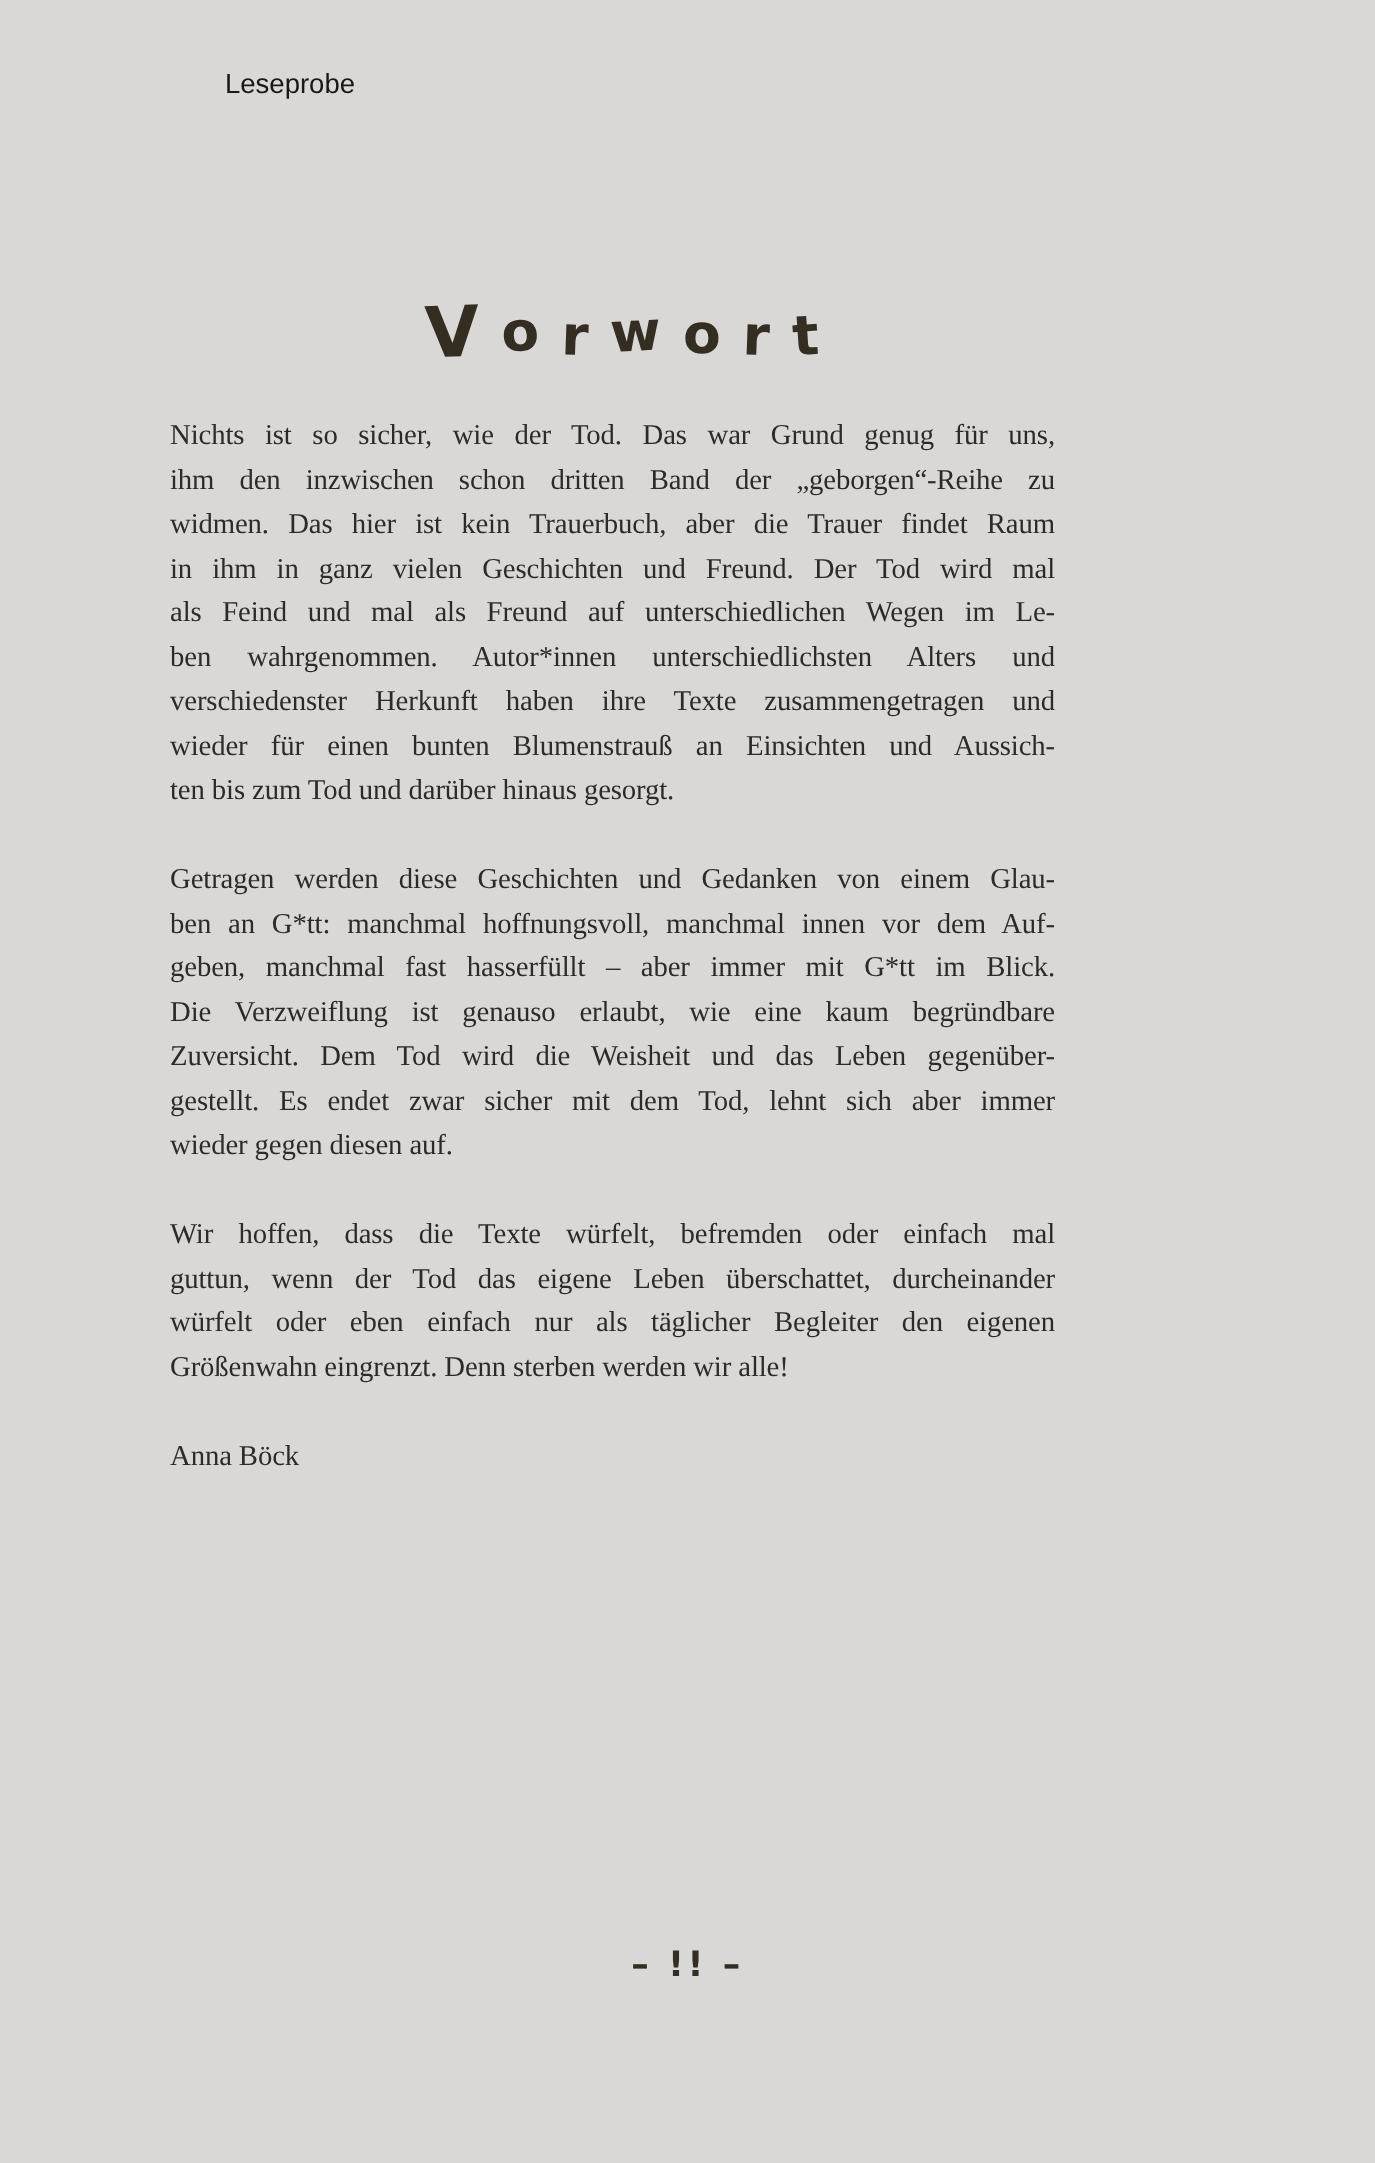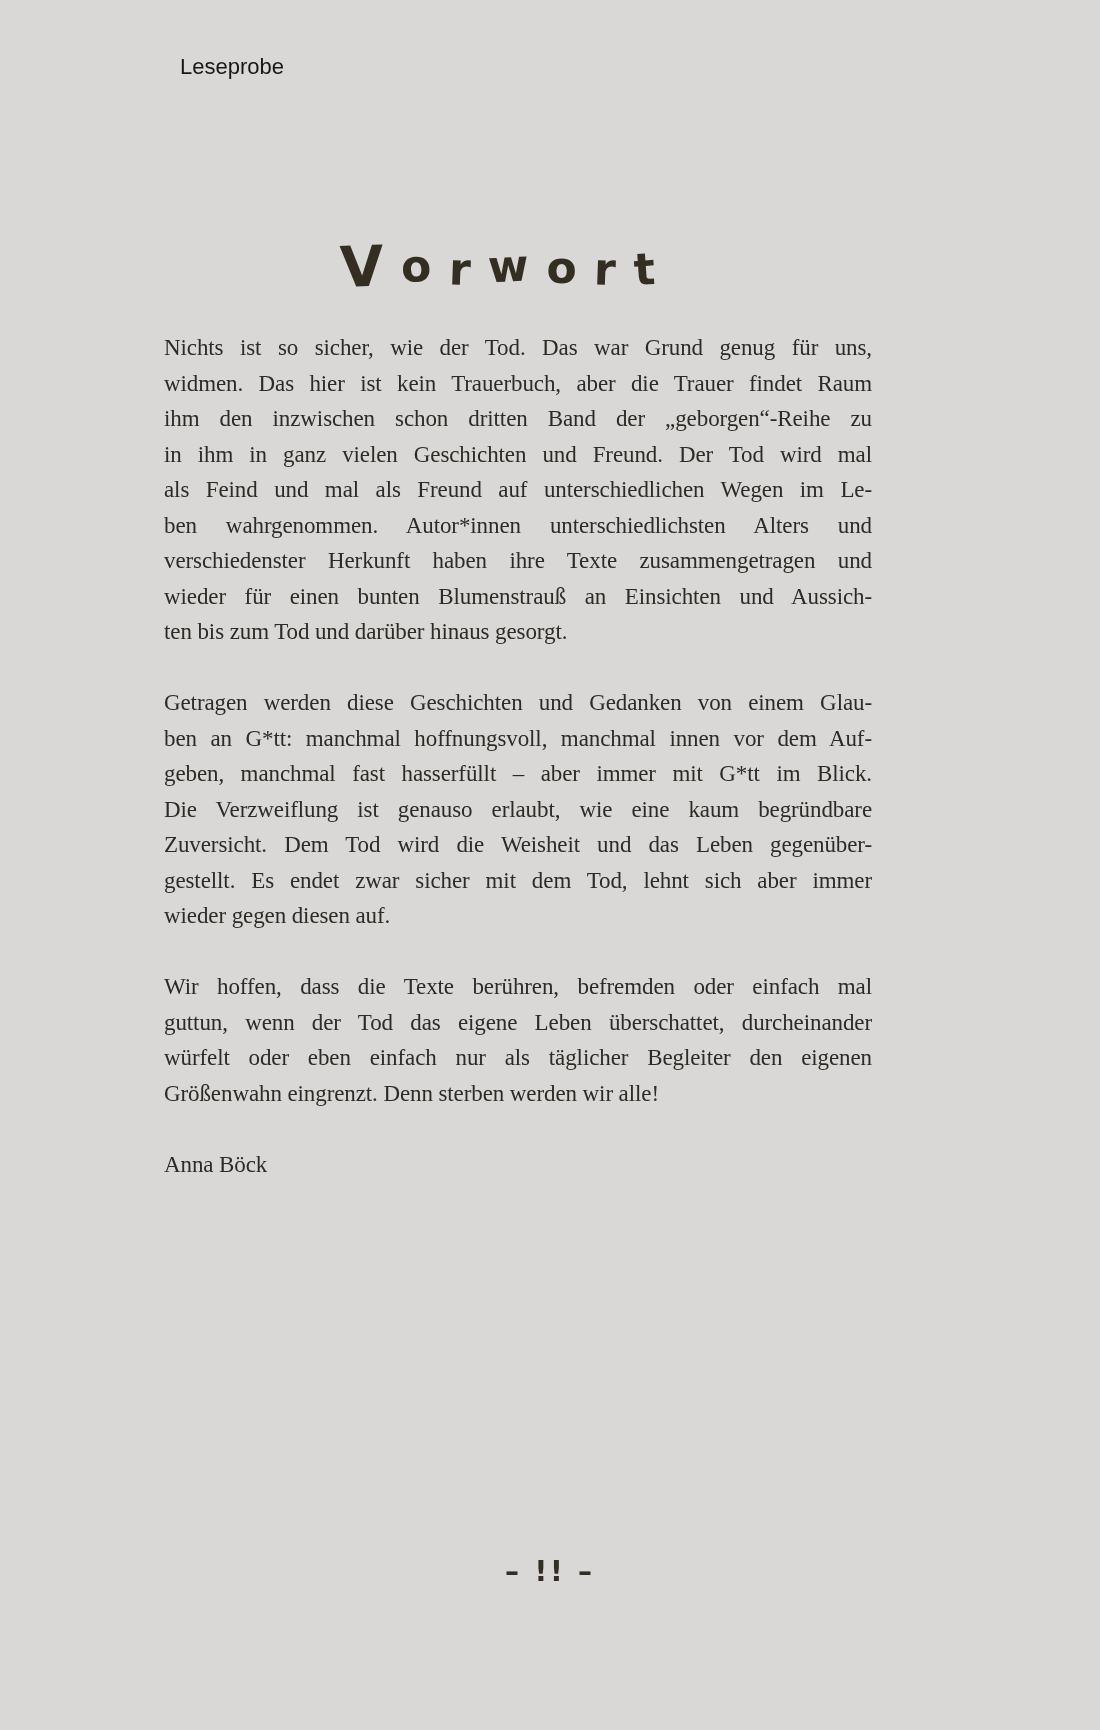--- a/index.html
+++ b/index.html
@@ -28,21 +28,21 @@
     color:#332e21;
     white-space:nowrap;
   }
   .preface-title span { display:inline-block; }
   .preface-title span:nth-child(1){ font-size:1.28em; transform:translateY(3px) rotate(-2deg); }
   .preface-title span:nth-child(2n){ transform:translateY(-2px) rotate(-3deg); }
   .preface-title span:nth-child(3n){ transform:translateY(2px) rotate(2deg); }
   .preface-title span:nth-child(7){ transform:translateY(1px) rotate(-4deg); }
 
   .body-text {
-    position:absolute; left:164px; top:330px; width:708px;
+    position:absolute; left:136px; top:330px; width:708px;
     font-size:23px; line-height:35.5px;
     letter-spacing:-0.1px;
   }
   .para { margin:0 0 35.5px 0; }
   .text-line {
     text-align:justify;
     text-align-last:justify;
   }
   .para .text-line:last-child { text-align-last:left; }
 
@@ -61,42 +61,42 @@
 <body>
 
 <div class="header-label">Leseprobe</div>
 
 <div class="preface-title"><span>V</span><span>o</span><span>r</span><span>w</span><span>o</span><span>r</span><span>t</span></div>
 
 <div class="body-text">
 
   <div class="para">
     <div class="text-line">Nichts ist so sicher, wie der Tod. Das war Grund genug für uns,</div>
+    <div class="text-line">ihm den inzwischen schon dritten Band der „geborgen“-Reihe zu</div>
     <div class="text-line">widmen. Das hier ist kein Trauerbuch, aber die Trauer findet Raum</div>
-    <div class="text-line">ihm den inzwischen schon dritten Band der „geborgen“-Reihe zu</div>
     <div class="text-line">in ihm in ganz vielen Geschichten und Freund. Der Tod wird mal</div>
     <div class="text-line">als Feind und mal als Freund auf unterschiedlichen Wegen im Le-</div>
     <div class="text-line">ben wahrgenommen. Autor*innen unterschiedlichsten Alters und</div>
     <div class="text-line">verschiedenster Herkunft haben ihre Texte zusammengetragen und</div>
     <div class="text-line">wieder für einen bunten Blumenstrauß an Einsichten und Aussich-</div>
     <div class="text-line">ten bis zum Tod und darüber hinaus gesorgt.</div>
   </div>
 
   <div class="para">
     <div class="text-line">Getragen werden diese Geschichten und Gedanken von einem Glau-</div>
     <div class="text-line">ben an G*tt: manchmal hoffnungsvoll, manchmal innen vor dem Auf-</div>
     <div class="text-line">geben, manchmal fast hasserfüllt – aber immer mit G*tt im Blick.</div>
     <div class="text-line">Die Verzweiflung ist genauso erlaubt, wie eine kaum begründbare</div>
     <div class="text-line">Zuversicht. Dem Tod wird die Weisheit und das Leben gegenüber-</div>
     <div class="text-line">gestellt. Es endet zwar sicher mit dem Tod, lehnt sich aber immer</div>
     <div class="text-line">wieder gegen diesen auf.</div>
   </div>
 
   <div class="para">
-    <div class="text-line">Wir hoffen, dass die Texte berühren, befremden oder einfach mal</div>
+    <div class="text-line">Wir hoffen, dass die Texte würfelt, befremden oder einfach mal</div>
     <div class="text-line">guttun, wenn der Tod das eigene Leben überschattet, durcheinander</div>
     <div class="text-line">würfelt oder eben einfach nur als täglicher Begleiter den eigenen</div>
     <div class="text-line">Größenwahn eingrenzt. Denn sterben werden wir alle!</div>
   </div>
 
   <div class="signature">Anna Böck</div>
 </div>
 
 <div class="page-marker">– !! –</div>
 

